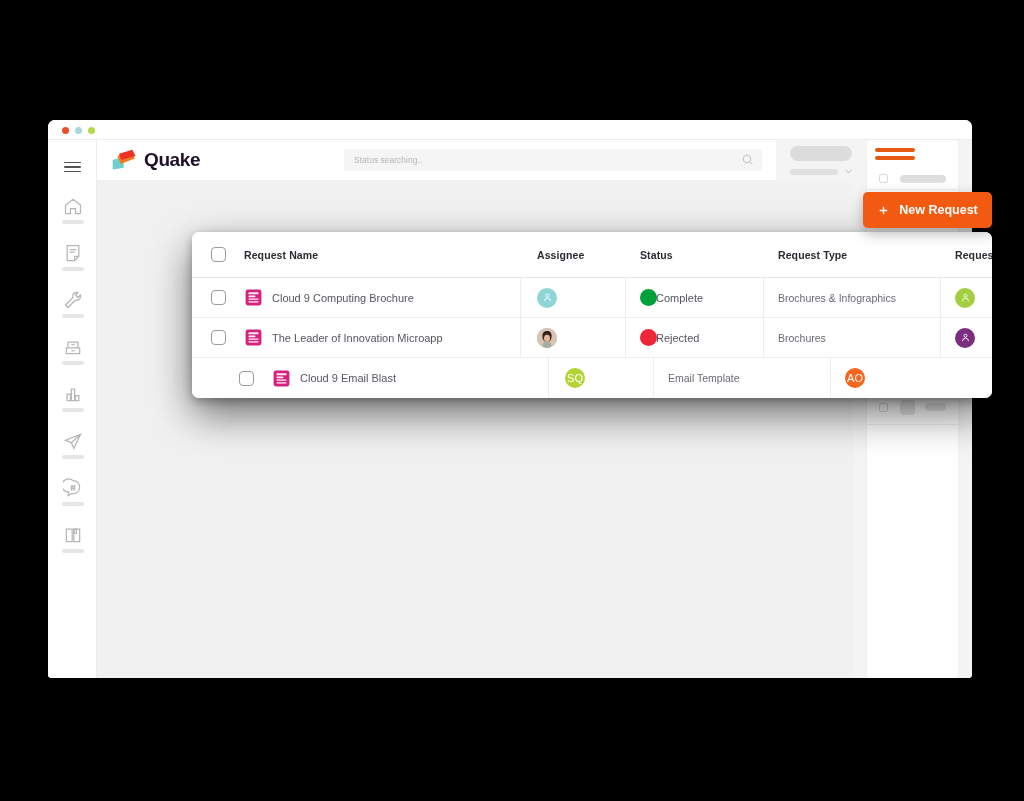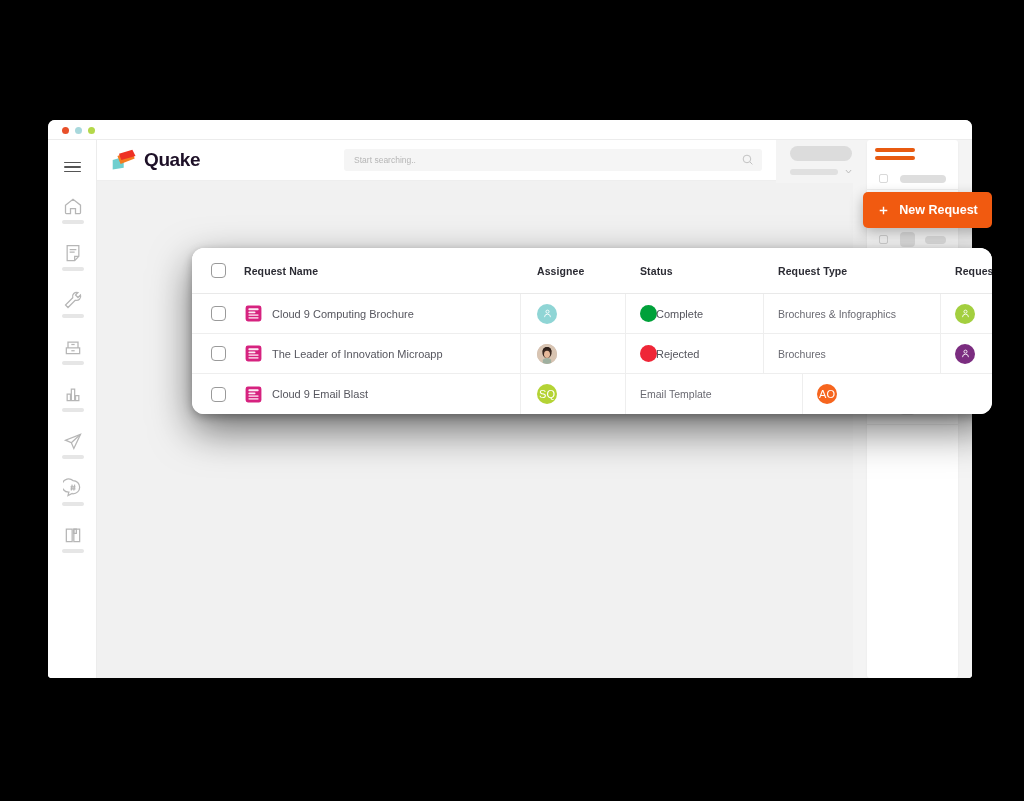--- a/index.html
+++ b/index.html
@@ -209,24 +209,24 @@
   .c-assignee { position: absolute; left: 272px; }
   .c-avatar   { position: absolute; left: 397px; }
   .c-status   { position: absolute; left: 480px; display: flex; align-items: center; }
   .c-type     { position: absolute; left: 595px; }
   .c-req      { position: absolute; left: 772px; }
 
   
   #overlay {
     position: absolute;
     left: 192px;
-    top: 248px;
+    top: 232px;
     width: 800px;
     background: #ffffff;
-    border-radius: 12px;
+    border-radius: 7px;
     box-shadow: 0 16px 40px rgba(0,0,0,.55), 0 3px 10px rgba(0,0,0,.28);
     overflow: hidden;
     z-index: 10;
   }
   #ov-head {
     display: flex;
     align-items: center;
     height: 46px;
     border-bottom: 1px solid #e9e9e9;
     background: #ffffff;
@@ -237,21 +237,21 @@
     color: #2b2b33;
     letter-spacing: .1px;
   }
   .ov-row {
     display: flex;
     align-items: center;
     height: 40px;
     border-bottom: 1px solid #eeeeee;
     background: #ffffff;
   }
-  .ov-row:last-child { border-bottom: none; }
+  .ov-row:last-child { border-bottom: none; padding-left: 28px; }
 
   .col-cb   { width: 52px; display: flex; justify-content: center; align-items: center; flex: 0 0 52px; }
   .col-name { width: 277px; display: flex; align-items: center; gap: 9px; flex: 0 0 277px; padding-right: 8px;
               border-right: 1px solid #eeeeee; height: 100%; }
   .col-asg  { width: 105px; display: flex; align-items: center; padding-left: 16px; flex: 0 0 105px;
               border-right: 1px solid #eeeeee; height: 100%; }
   .col-st   { width: 138px; display: flex; align-items: center; padding-left: 14px; flex: 0 0 138px;
               border-right: 1px solid #eeeeee; height: 100%; }
   .col-type { width: 177px; display: flex; align-items: center; padding-left: 14px; flex: 0 0 177px;
               border-right: 1px solid #eeeeee; height: 100%; }
@@ -380,21 +380,21 @@
           <div id="logo">
             <svg class="logo-mark" viewBox="0 0 34 28">
               <path d="M2 14 L16 10 L16 24 L2 26 Z" fill="#6fcfcf"></path>
               <path d="M8 9 L26 2 L30 12 L12 19 Z" fill="#f47b20"></path>
               <path d="M10 6 L27 1 L31 9 L13 14 Z" fill="#ee3124"></path>
             </svg>
             <span class="logo-text">Quake</span>
           </div>
 
           <div id="search">
-            <span id="search-ph">Start searching..</span>
+            <span id="search-ph">Status searching..</span>
             <svg id="search-ic" viewBox="0 0 24 24" fill="none" stroke="#8d8d8d" stroke-width="1.8">
               <circle cx="11" cy="11" r="7"></circle>
                 <path d="M16.5 16.5L21 21"></path>
             </svg>
           </div>
         </header>
 
         <div id="toolstrip">
           <div id="tool-pill" class="pill"></div>
           <div id="tool-sub">

